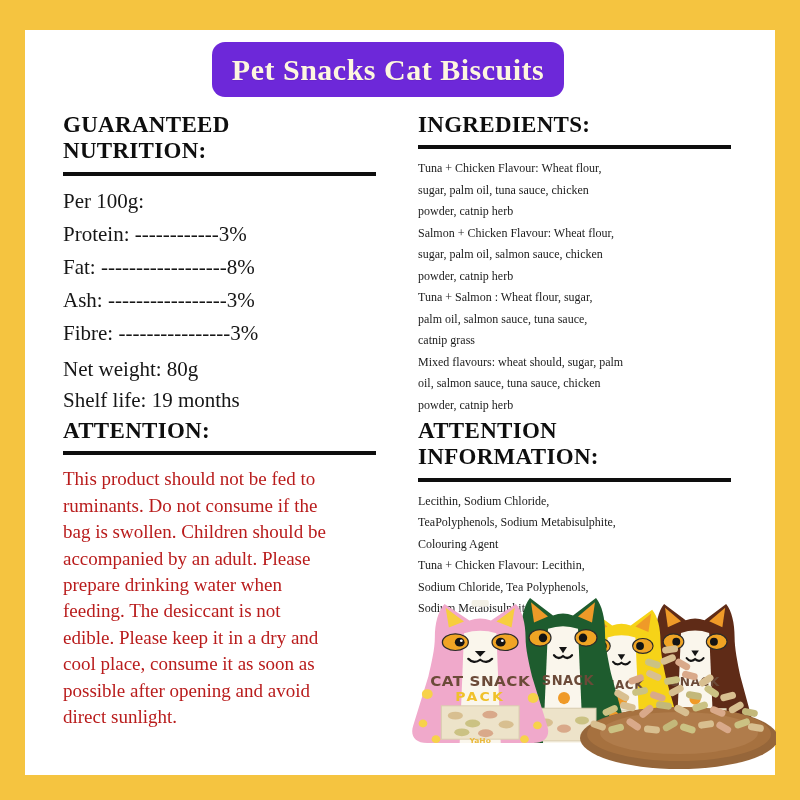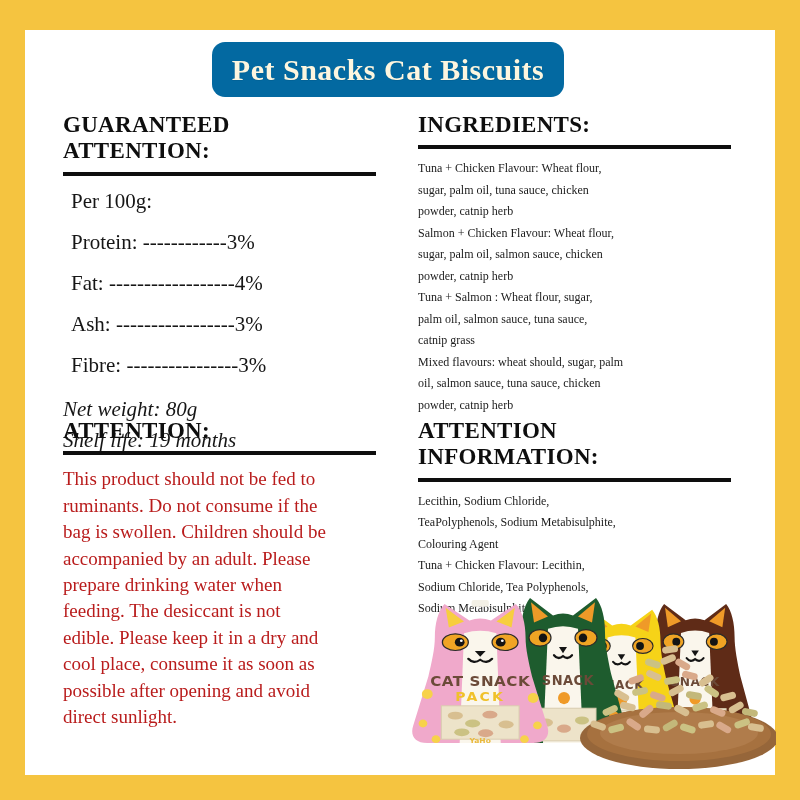--- a/index.html
+++ b/index.html
@@ -7,39 +7,39 @@
     width:800px;height:800px;position:relative;overflow:hidden;
     background:#F5C440;
     font-family:"Liberation Serif", serif;
   }
   .sheet{
     position:absolute;left:25px;top:30px;width:750px;height:745px;
     background:#ffffff;
   }
   .title-pill{
     position:absolute;left:212px;top:42px;width:352px;height:55px;
-    background:#0369a1;border-radius:13px;
+    background:#6d28d9;border-radius:13px;
     display:flex;align-items:center;justify-content:center;
     color:#FDF6DF;font-weight:700;font-size:30px;letter-spacing:0.5px;
     text-shadow:0 1px 0 rgba(0,0,0,0.06);
   }
   .sec{position:absolute;color:#161616;}
   .sec-h{
     font-weight:700;font-size:23px;line-height:1.15;color:#0e0e0e;
     letter-spacing:0.3px;border-bottom:4px solid #0e0e0e;
     padding-bottom:7px;width:313px;margin:0;
   }
   .analysis-sec{left:63px;top:112px;width:340px;}
   .ingredients-sec{left:418px;top:112px;width:357px;}
   .attention-sec{left:63px;top:418px;width:340px;}
   .nutrition-sec{left:418px;top:418px;width:357px;}
-  .an-line{font-size:21px;line-height:33px;margin:8px;}
+  .an-line{font-size:21px;line-height:33px;margin:0;}
   .an-first{margin-top:9px;}
   .an-meta{font-size:21px;line-height:31px;margin:0;}
-  .an-meta-wrap{margin-top:12px;font-style:italic;}
+  .an-meta-wrap{margin-top:4px;}
   .pre{white-space:pre-line;}
   .ing-p{font-size:12px;line-height:21.5px;margin:0;color:#1b1b1b;}
   .ing-wrap{margin-top:9px;}
   .att-p{font-size:19px;line-height:26.4px;margin:11px 0 0 0;color:#b91c1c;}
   .figure{position:absolute;left:406px;top:592px;width:370px;height:183px;}
   svg text{font-family:"DejaVu Sans", sans-serif;}
   .bag-label{font-weight:700;fill:#6B4A38;letter-spacing:0.5px;}
   .bag-label2{font-weight:700;fill:#F0C12A;letter-spacing:2px;}
   .bag-brand{font-weight:700;fill:#E9B93C;}
   .eye{fill:#F0A424;stroke:#2a2a2a;stroke-width:1.2;}
@@ -62,25 +62,25 @@
 </head>
 <body>
 
 <div class="sheet"></div>
 
 <div class="title-pill">
   <span>Pet Snacks Cat Biscuits</span>
 </div>
 
 <div class="sec analysis-sec">
-  <h2 class="sec-h">GUARANTEED ATTENTION:</h2>
+  <h2 class="sec-h">GUARANTEED NUTRITION:</h2>
   <div class="an-first">
     <p class="an-line">Per 100g:</p>
     <p class="an-line">Protein: ------------3%</p>
-    <p class="an-line">Fat: ------------------4%</p>
+    <p class="an-line">Fat: ------------------8%</p>
     <p class="an-line">Ash: -----------------3%</p>
     <p class="an-line">Fibre: ----------------3%</p>
   </div>
   <div class="an-meta-wrap">
     <p class="an-meta">Net weight: 80g</p>
     <p class="an-meta">Shelf life: 19 months</p>
   </div>
 </div>
 
 <div class="sec ingredients-sec">

